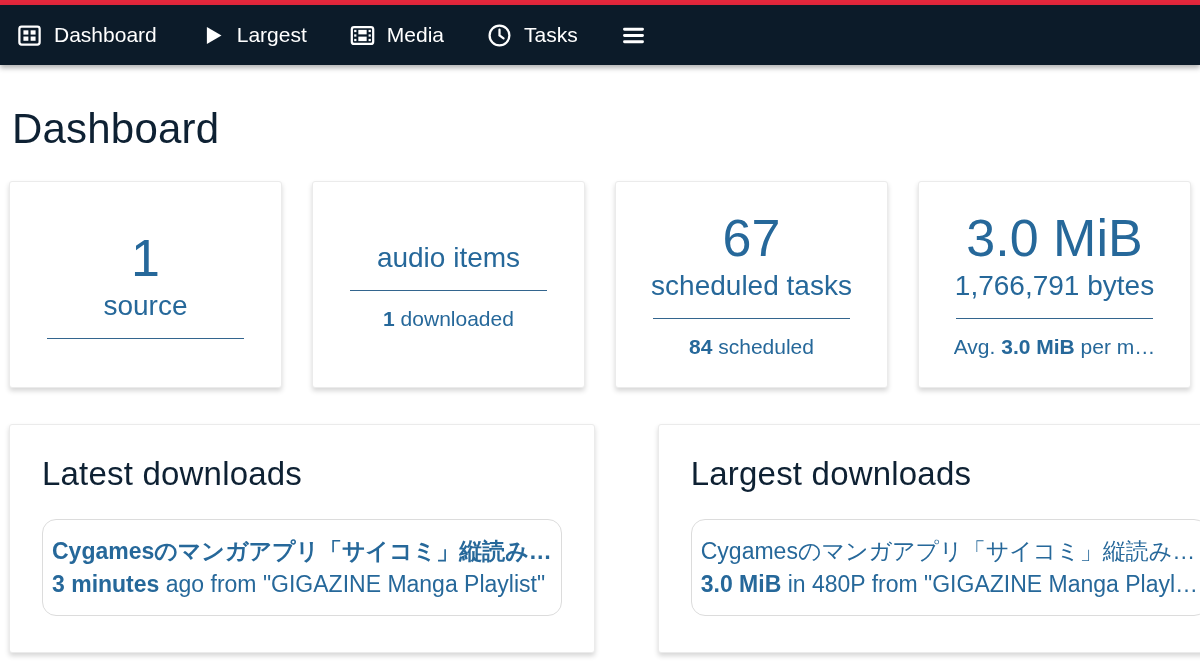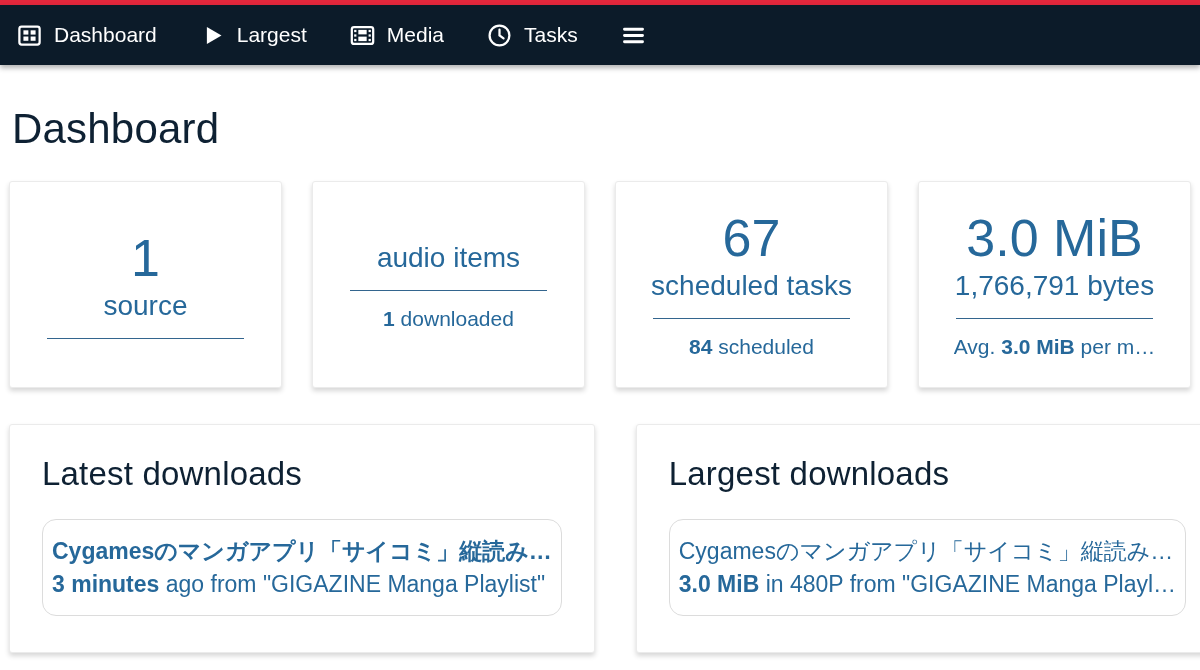--- a/index.html
+++ b/index.html
@@ -81,21 +81,21 @@
     margin-top: 16px;
     white-space: nowrap;
     overflow: hidden;
     max-width: 100%;
   }
 
   
   .sections-grid {
     display: grid;
     grid-template-columns: repeat(2, 1fr);
-    gap: 41px;
+    gap: 63px;
   }
   .section-card {
     min-height: 211px;
     padding: 30px 32px 36px 32px;
   }
   h2.section-title {
     font-size: 33px;
     font-weight: 400;
     color: #0e2133;
     margin-bottom: 26px;

